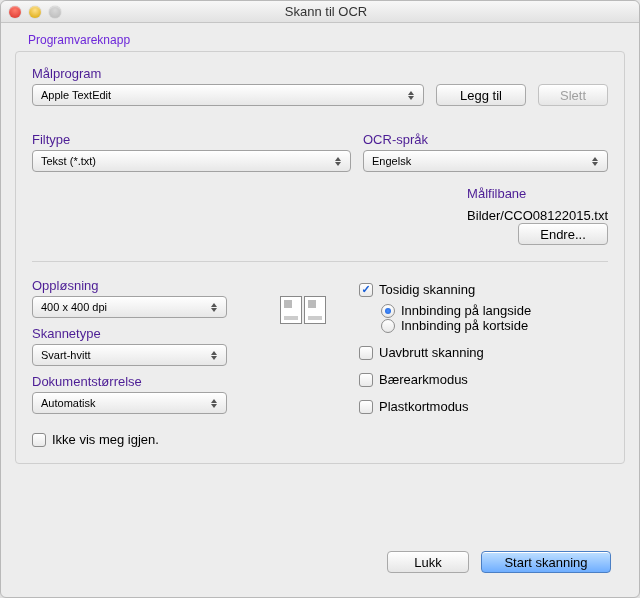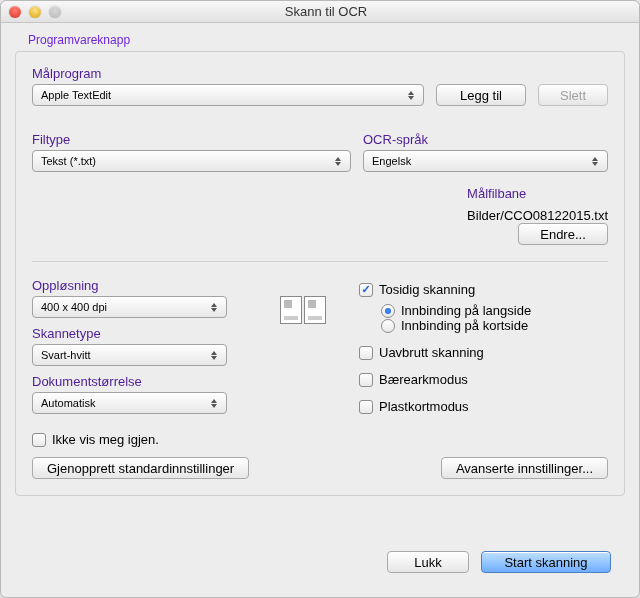--- a/index.html
+++ b/index.html
@@ -326,24 +326,20 @@
             <span>Plastkortmodus</span>
           </div>
         </div>
       </div>
 
       <div class="checkbox" style="margin-top:18px;">
         <span class="cb"></span>
         <span>Ikke vis meg igjen.</span>
       </div>
 
-      <div class="row" style="margin-top:10px; justify-content:space-between;">
-        <div class="btn">Gjenopprett standardinnstillinger</div>
-        <div class="btn">Avanserte innstillinger...</div>
-      </div>
 
     </div>
 
     <div class="footer">
       <div class="btn" style="width:82px;">Lukk</div>
       <div class="btn primary" style="width:130px;">Start skanning</div>
     </div>
   </div>
 </div>
 

